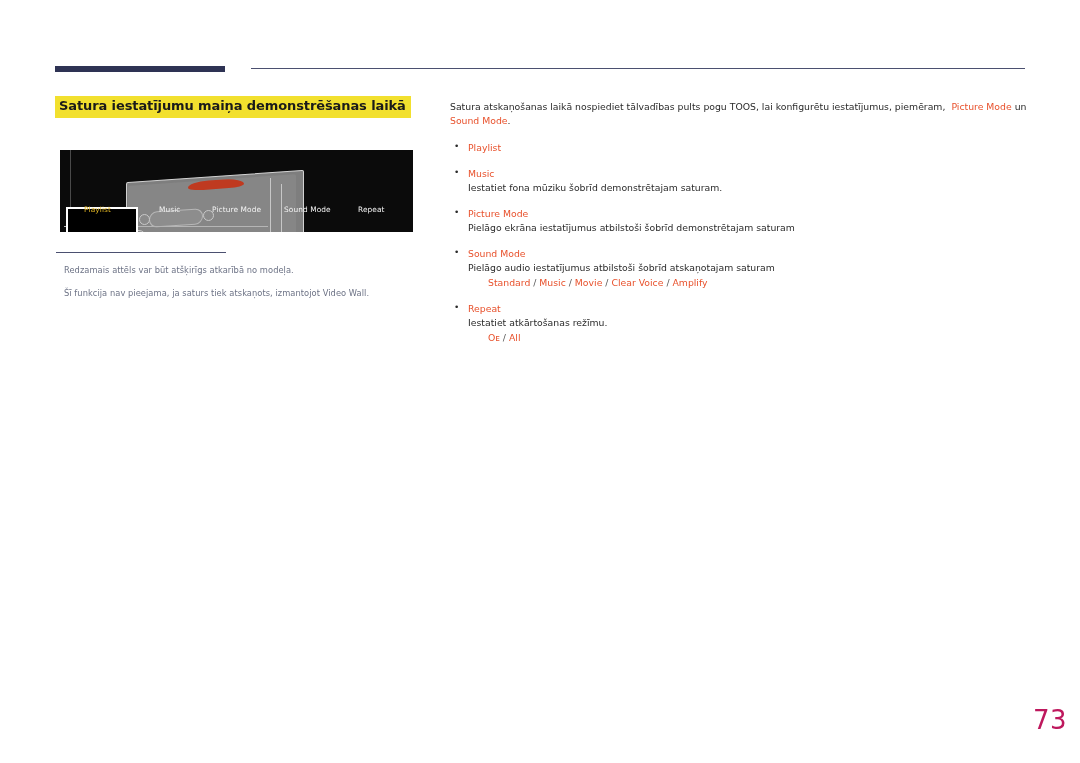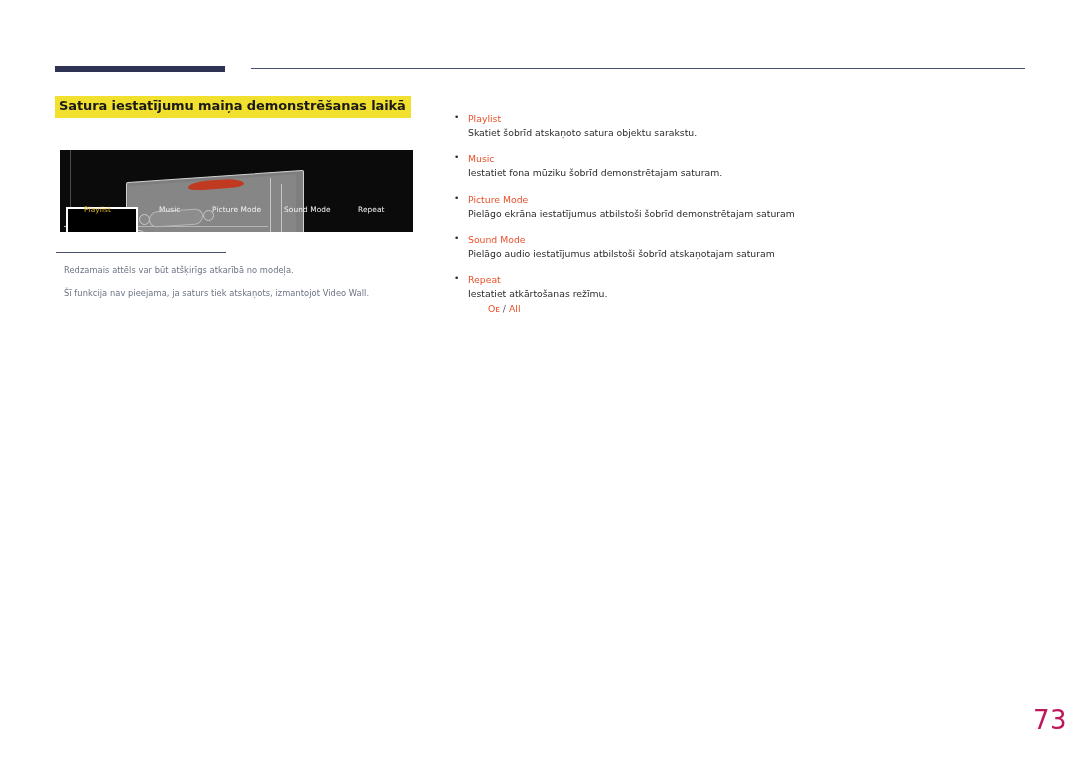--- a/index.html
+++ b/index.html
@@ -297,41 +297,44 @@
     <span class="menu-item m-repeat">Repeat</span>
   </div>
 </div>
 
 <div id="caption-rule"></div>
 <div class="caption" id="caption-0">Redzamais attēls var būt atšķirīgs atkarībā no modeļa.</div>
 <div class="caption" id="caption-1">Šī funkcija nav pieejama, ja saturs tiek atskaņots, izmantojot Video Wall.</div>
 
 <div id="right-col">
 
+  <p id="intro"><span>Satura atskaņošanas laikā nospiediet tālvadības pults pogu TOOS, lai konfigurētu iestatījumus, piemēram,</span><span class="spacer-wide"></span><span class="accent">Picture Mode</span>
+    <span>un</span>
+    <span class="accent">Sound Mode</span><span>.</span></p>
 
   <ul id="feature-list">
 
     <li>
       <span class="feat-name">Playlist</span>
-      <span class="feat-desc">Skatiet šobrīd atskaņoto satura objektu sarakstu.</span>
     </li>
 
     <li>
       <span class="feat-name">Music</span>
       <span class="feat-desc">Iestatiet fona mūziku šobrīd demonstrētajam saturam.</span>
     </li>
 
     <li>
       <span class="feat-name">Picture Mode</span>
       <span class="feat-desc">Pielāgo ekrāna iestatījumus atbilstoši šobrīd demonstrētajam saturam</span>
     </li>
 
     <li>
       <span class="feat-name">Sound Mode</span>
       <span class="feat-desc">Pielāgo audio iestatījumus atbilstoši šobrīd atskaņotajam saturam</span>
+      <span class="feat-options"><span>Standard</span><span class="sep"> / </span><span>Music</span><span class="sep"> / </span><span>Movie</span><span class="sep"> / </span><span>Clear Voice</span><span class="sep"> / </span><span>Amplify</span></span>
     </li>
 
     <li>
       <span class="feat-name">Repeat</span>
       <span class="feat-desc">Iestatiet atkārtošanas režīmu.</span>
       <span class="feat-options"><span>Oᴇ</span><span class="sep"> / </span><span>All</span></span>
     </li>
 
   </ul>
 </div>

